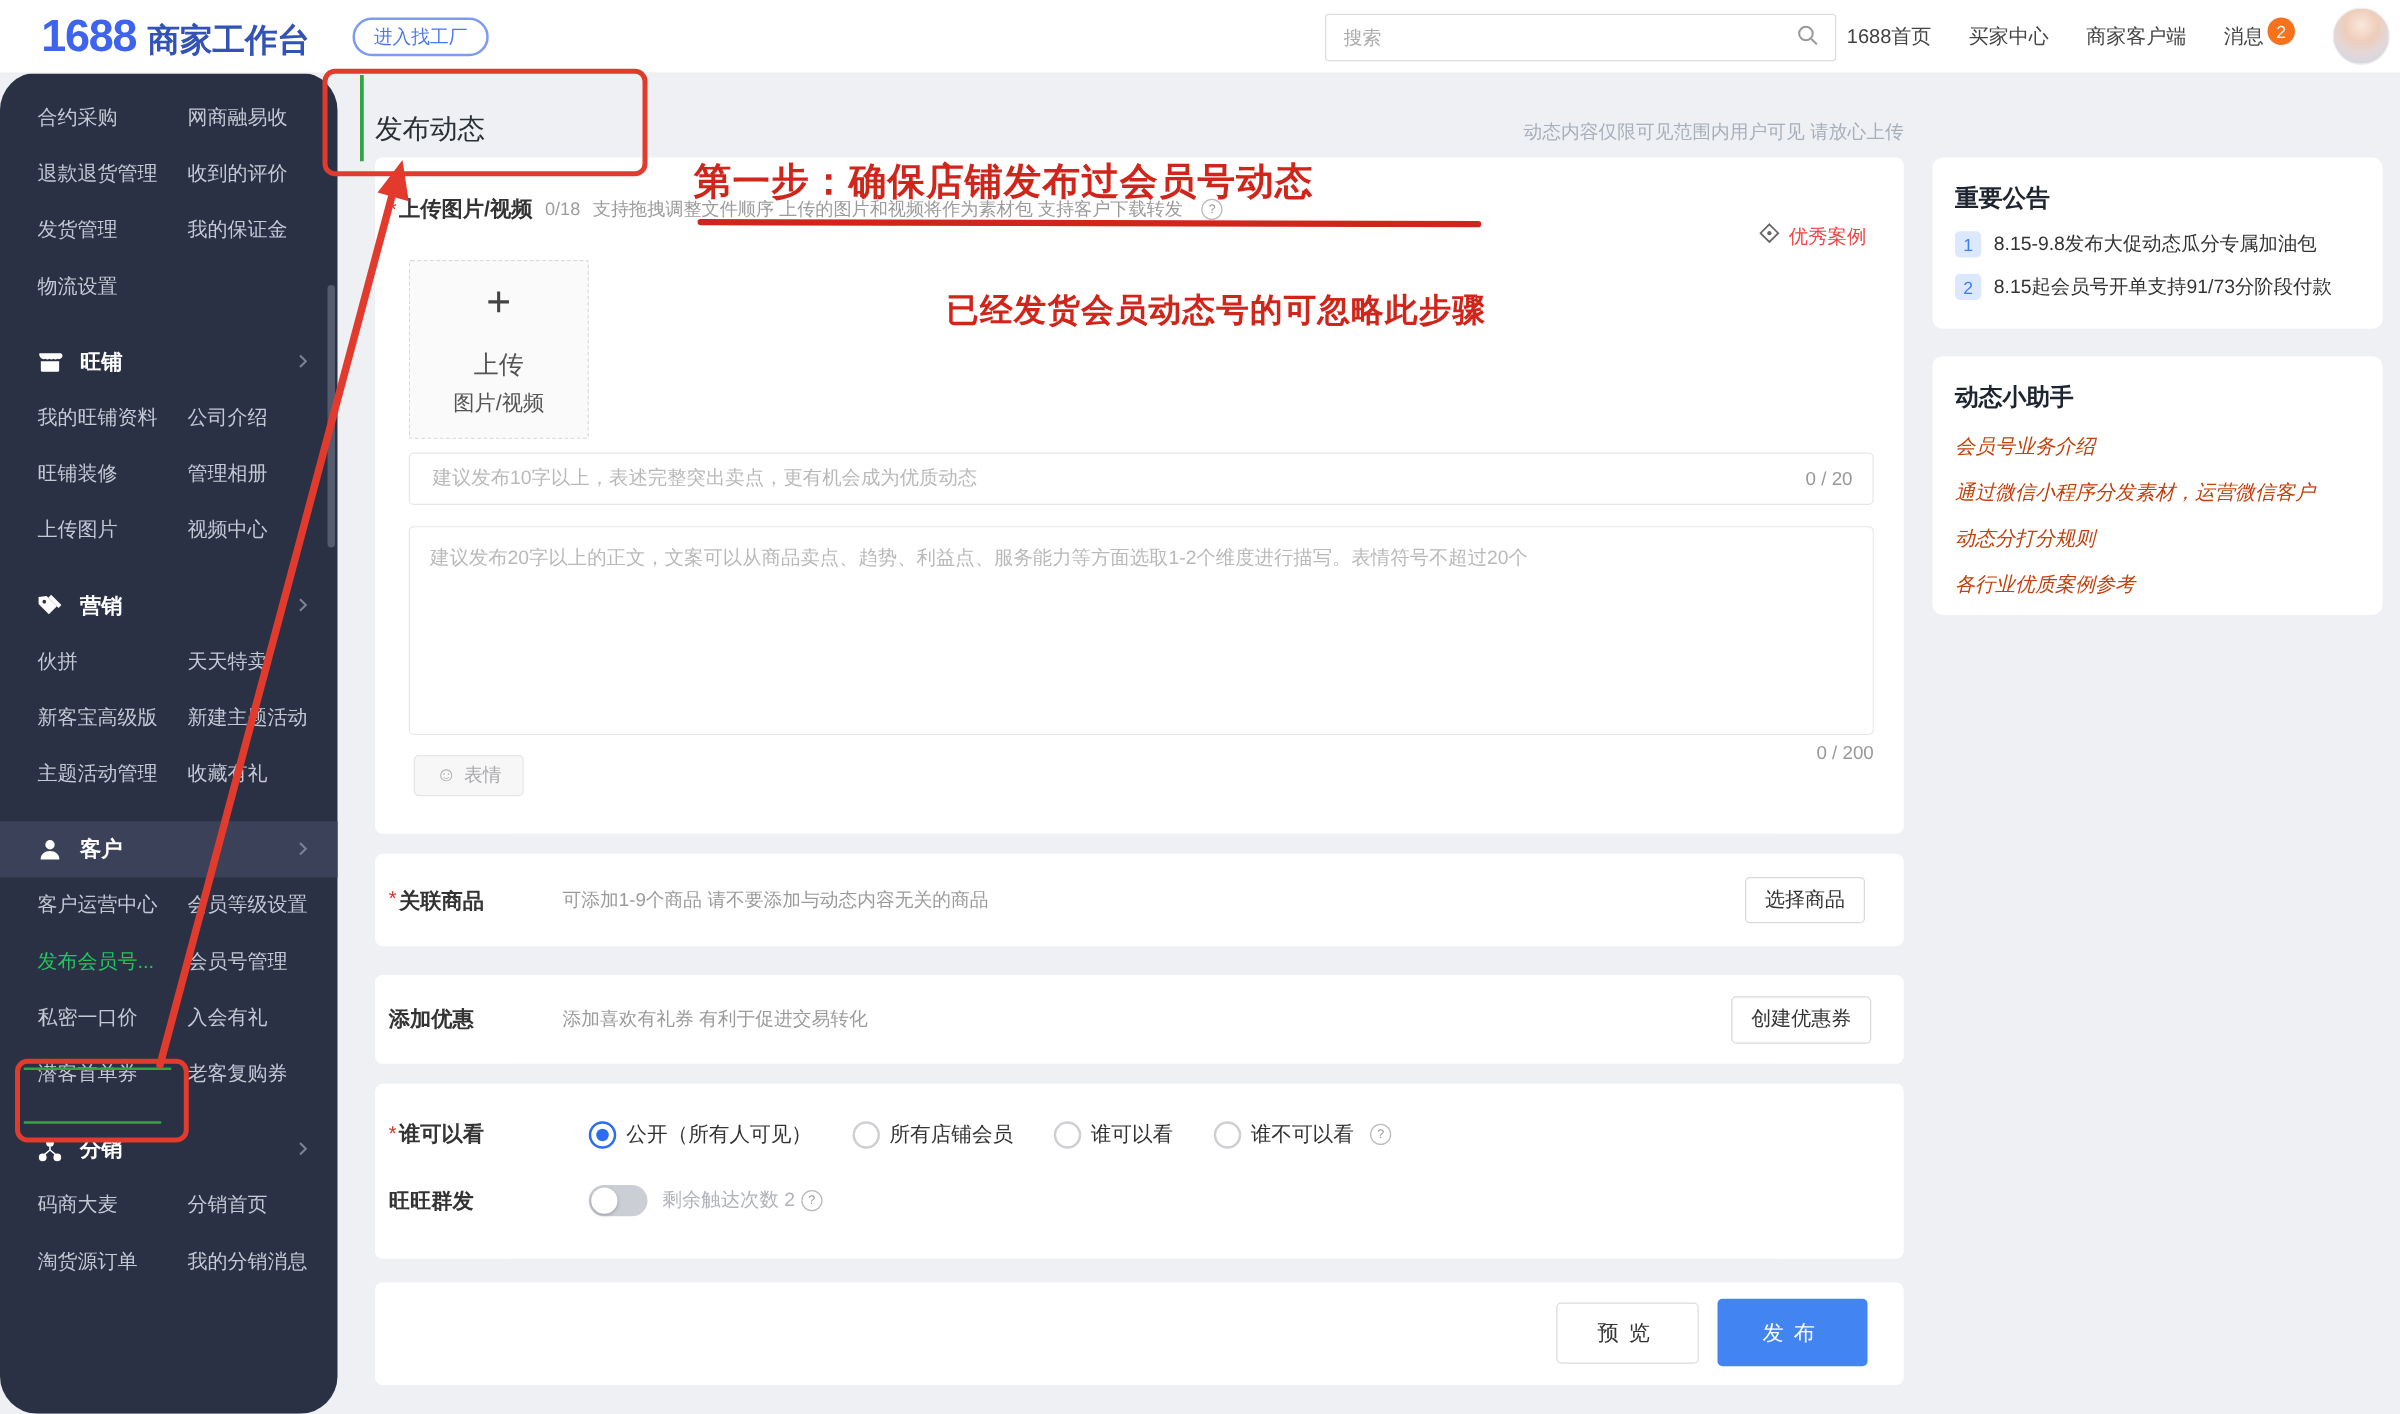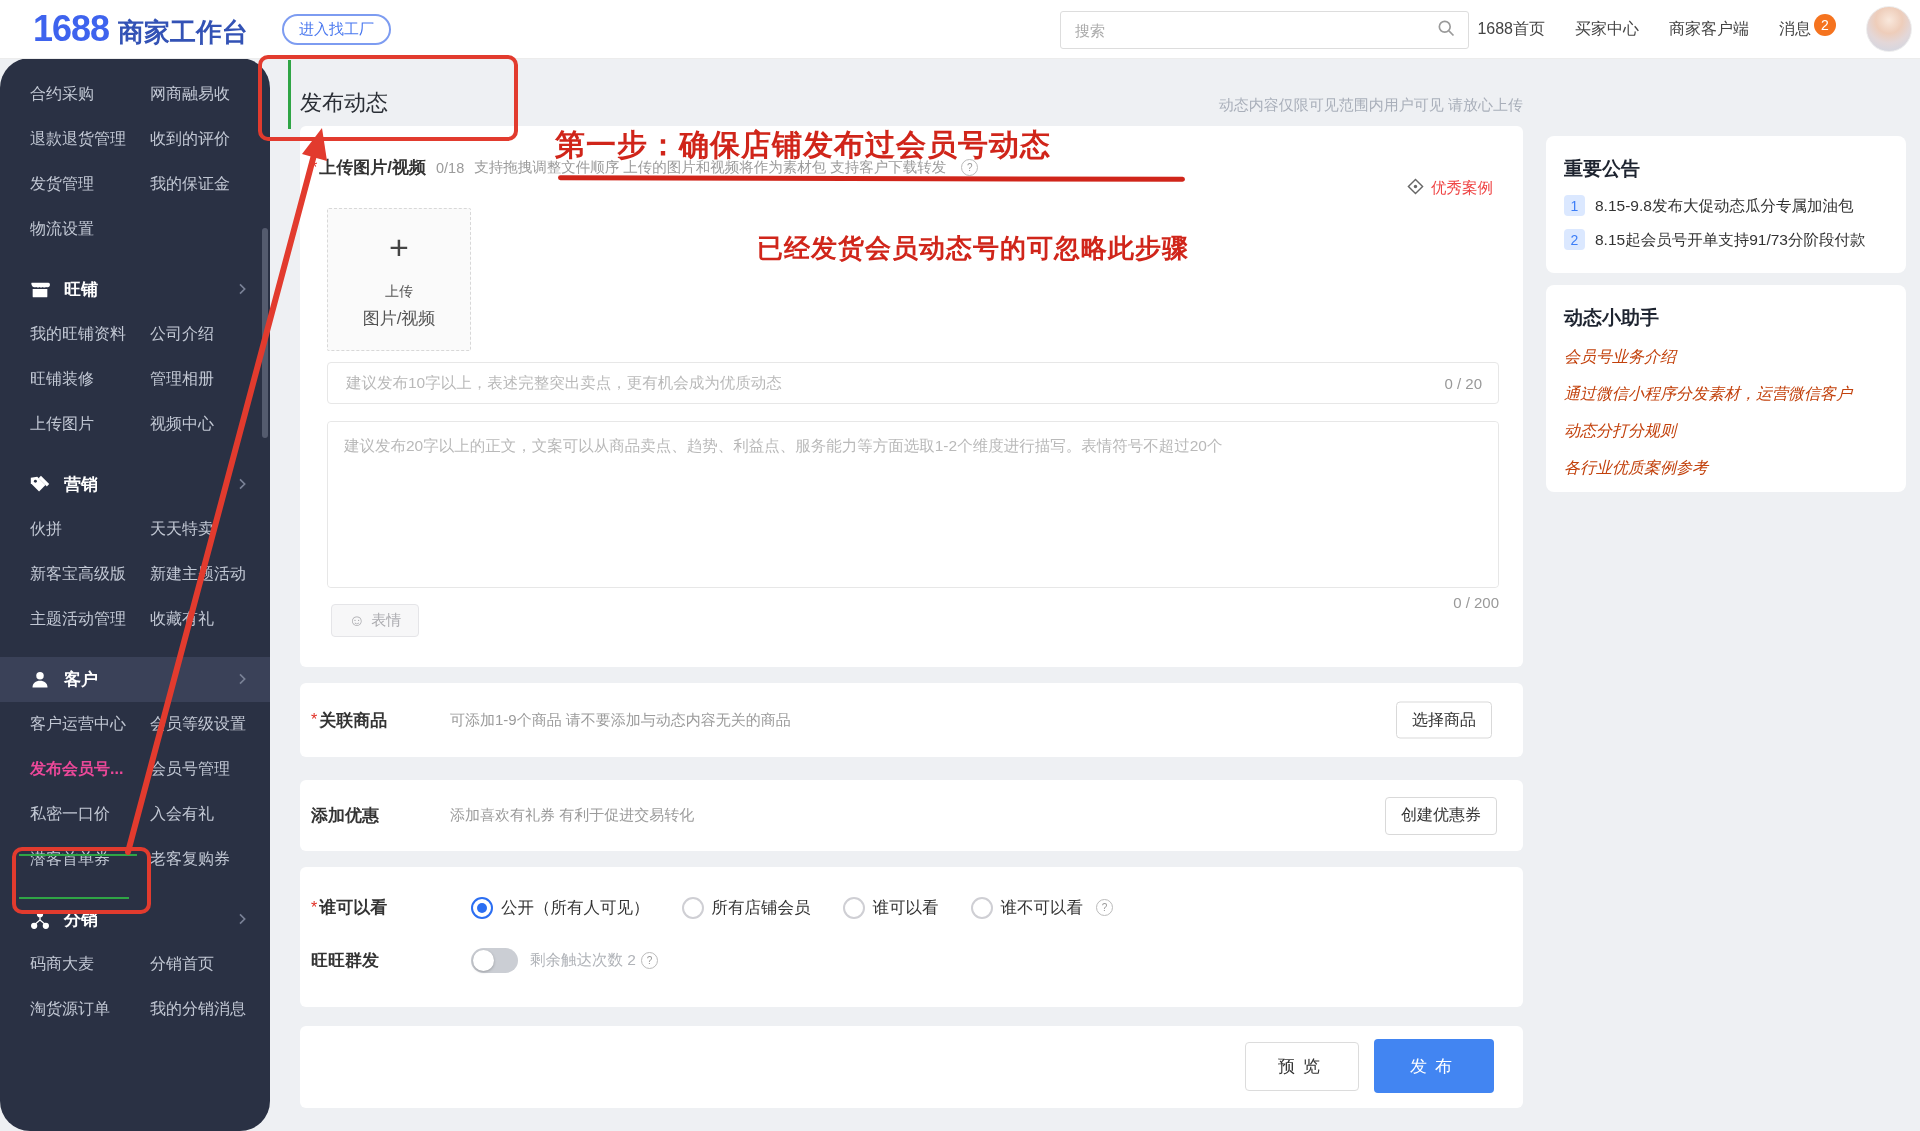--- a/index.html
+++ b/index.html
@@ -31,21 +31,21 @@
   .sidebar{position:absolute;top:58px;left:0;width:270px;height:1073px;background:#2A3144;
           padding-top:14px;box-sizing:border-box;z-index:2;border-radius:30px;}
   .side-row{height:45px;display:flex;align-items:center;padding-left:30px;font-size:16px;color:#C2C8D4;}
   .side-row .c1{width:120px;cursor:pointer;white-space:nowrap;}
   .side-row .c2{cursor:pointer;white-space:nowrap;}
   .side-head{height:45px;margin-top:15px;display:flex;align-items:center;padding-left:28px;
           color:#FFFFFF;font-size:17px;font-weight:bold;position:relative;cursor:pointer;}
   .side-head.hl{background:#3A4158;}
   .side-head .ic{width:24px;height:24px;margin-right:12px;display:flex;align-items:center;justify-content:center;}
   .chev{position:absolute;right:20px;top:14px;}
-  .active-item{color:#ec4899;font-weight:bold;}
+  .active-item{color:#22c55e;font-weight:normal;}
   .scroll-thumb{position:absolute;right:2px;top:170px;width:6px;height:210px;background:#777E92;
           border-radius:3px;opacity:.55;cursor:pointer;}
 
   
   .page-title{position:absolute;left:300px;top:88px;font-size:22px;color:#2B2F36;z-index:3;}
   .page-notice{position:absolute;right:397px;top:96px;font-size:15px;color:#A9AFBA;z-index:3;}
   .card{position:absolute;left:300px;width:1223px;background:#fff;border-radius:6px;z-index:3;box-sizing:border-box;}
   .card1{top:126px;height:541px;}
   .card2{top:683px;height:74px;}
   .card3{top:780px;height:71px;}
@@ -58,21 +58,21 @@
   .qm{display:inline-flex;width:15px;height:15px;border:1px solid #BBB;border-radius:50%;color:#999;
       font-size:10px;align-items:center;justify-content:center;margin-left:5px;flex:none;}
 
   .c1-labelrow{position:absolute;left:11px;top:30px;display:flex;align-items:center;gap:10px;}
   .excellent{position:absolute;right:30px;top:32px;display:flex;align-items:center;gap:7px;
       font-size:15.5px;color:#ef4444;cursor:pointer;margin-top:20px;}
   .upload-box{position:absolute;left:27px;top:82px;width:142px;height:141px;border:1px dashed #D8D8D8;
       background:#FAFAFA;border-radius:2px;display:flex;flex-direction:column;align-items:center;
       justify-content:center;cursor:pointer;color:#555;}
   .up-plus{font-size:34px;font-weight:300;color:#444;line-height:1;}
-  .up-t{font-size:14px;margin-top:19px;text-align:right;}
+  .up-t{font-size:20px;margin-top:19px;text-align:right;}
   .up-t2{font-size:17px;margin-top:6px;}
   .title-input{position:absolute;left:27px;top:236px;width:1172px;height:42px;border:1px solid #E7E7E7;
       border-radius:4px;display:flex;align-items:center;padding:0 16px;box-sizing:border-box;}
   .title-input input{border:none;outline:none;flex:1;font-size:15.5px;font-family:inherit;}
   .title-input input::placeholder{color:#B9B9B9;}
   .counter{font-size:15px;color:#999;}
   .body-area{position:absolute;left:27px;top:295px;width:1172px;height:167px;border:1px solid #E7E7E7;
       border-radius:4px;box-sizing:border-box;}
   .body-area textarea{width:100%;height:100%;border:none;outline:none;resize:none;box-sizing:border-box;
       padding:14px 16px;font-size:15.5px;font-family:inherit;color:#333;border-radius:4px;}
@@ -110,21 +110,21 @@
   .btn-preview{position:absolute;left:945px;top:16px;width:114px;height:49px;background:#fff;
       border:1px solid #DCDCDC;border-radius:4px;font-size:17px;color:#333;letter-spacing:8px;
       padding-left:8px;display:flex;align-items:center;justify-content:center;cursor:pointer;font-family:inherit;}
   .btn-publish{position:absolute;left:1074px;top:13px;width:120px;height:54px;background:#4285F2;
       border:none;border-radius:4px;font-size:17px;color:#fff;letter-spacing:8px;padding-left:8px;
       display:flex;align-items:center;justify-content:center;cursor:pointer;font-family:inherit;}
 
   
   .rcard{position:absolute;left:1546px;width:360px;background:#fff;border-radius:8px;z-index:3;
       box-sizing:border-box;padding:20px 18px;}
-  .rcardA{top:136px;height:137px;}
+  .rcardA{top:126px;height:137px;}
   .rcardB{top:285px;height:207px;}
   .rtitle{font-size:19px;font-weight:bold;color:#1E2430;}
   .ann-item{display:flex;align-items:flex-start;gap:10px;margin-top:13px;cursor:pointer;}
   .ann-badge{width:21px;height:21px;border-radius:4px;background:#DBE8FF;color:#3D7EF7;font-size:14px;
       display:flex;align-items:center;justify-content:center;flex:none;}
   .ann-text{font-size:15.5px;color:#333;line-height:21px;white-space:nowrap;}
   .helper-link{font-size:16px;color:#c2410c;margin-top:16px;cursor:pointer;white-space:nowrap;font-style:italic;}
 
   
   .anno{z-index:30;pointer-events:none;position:absolute;}

